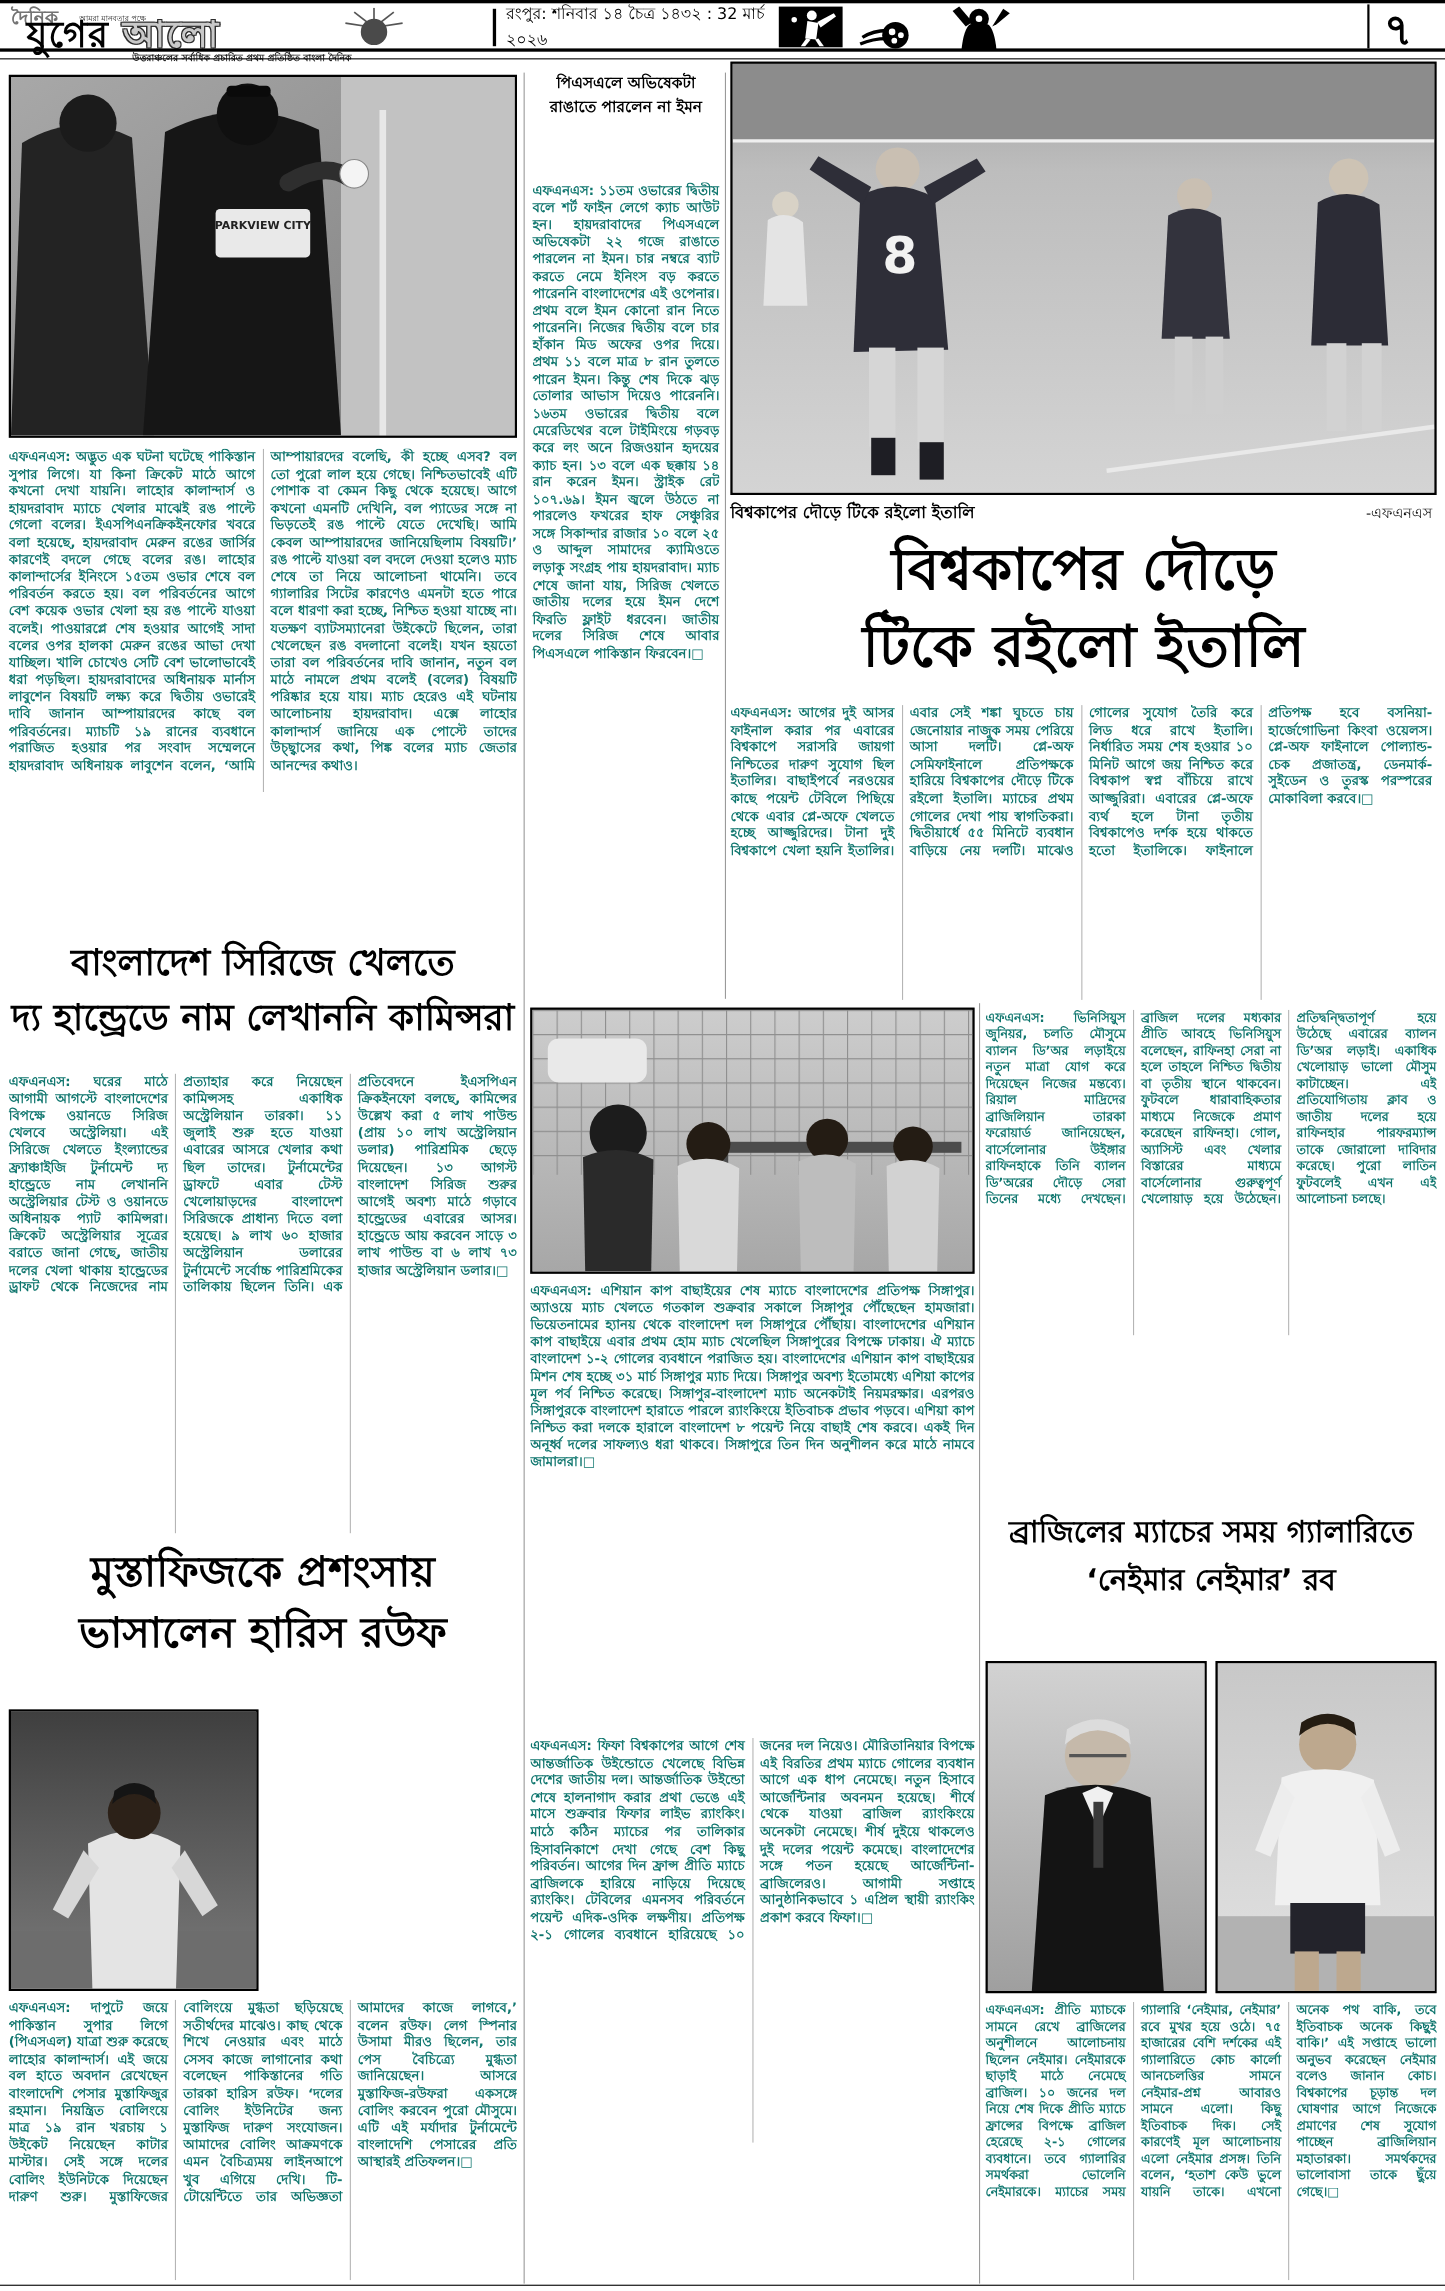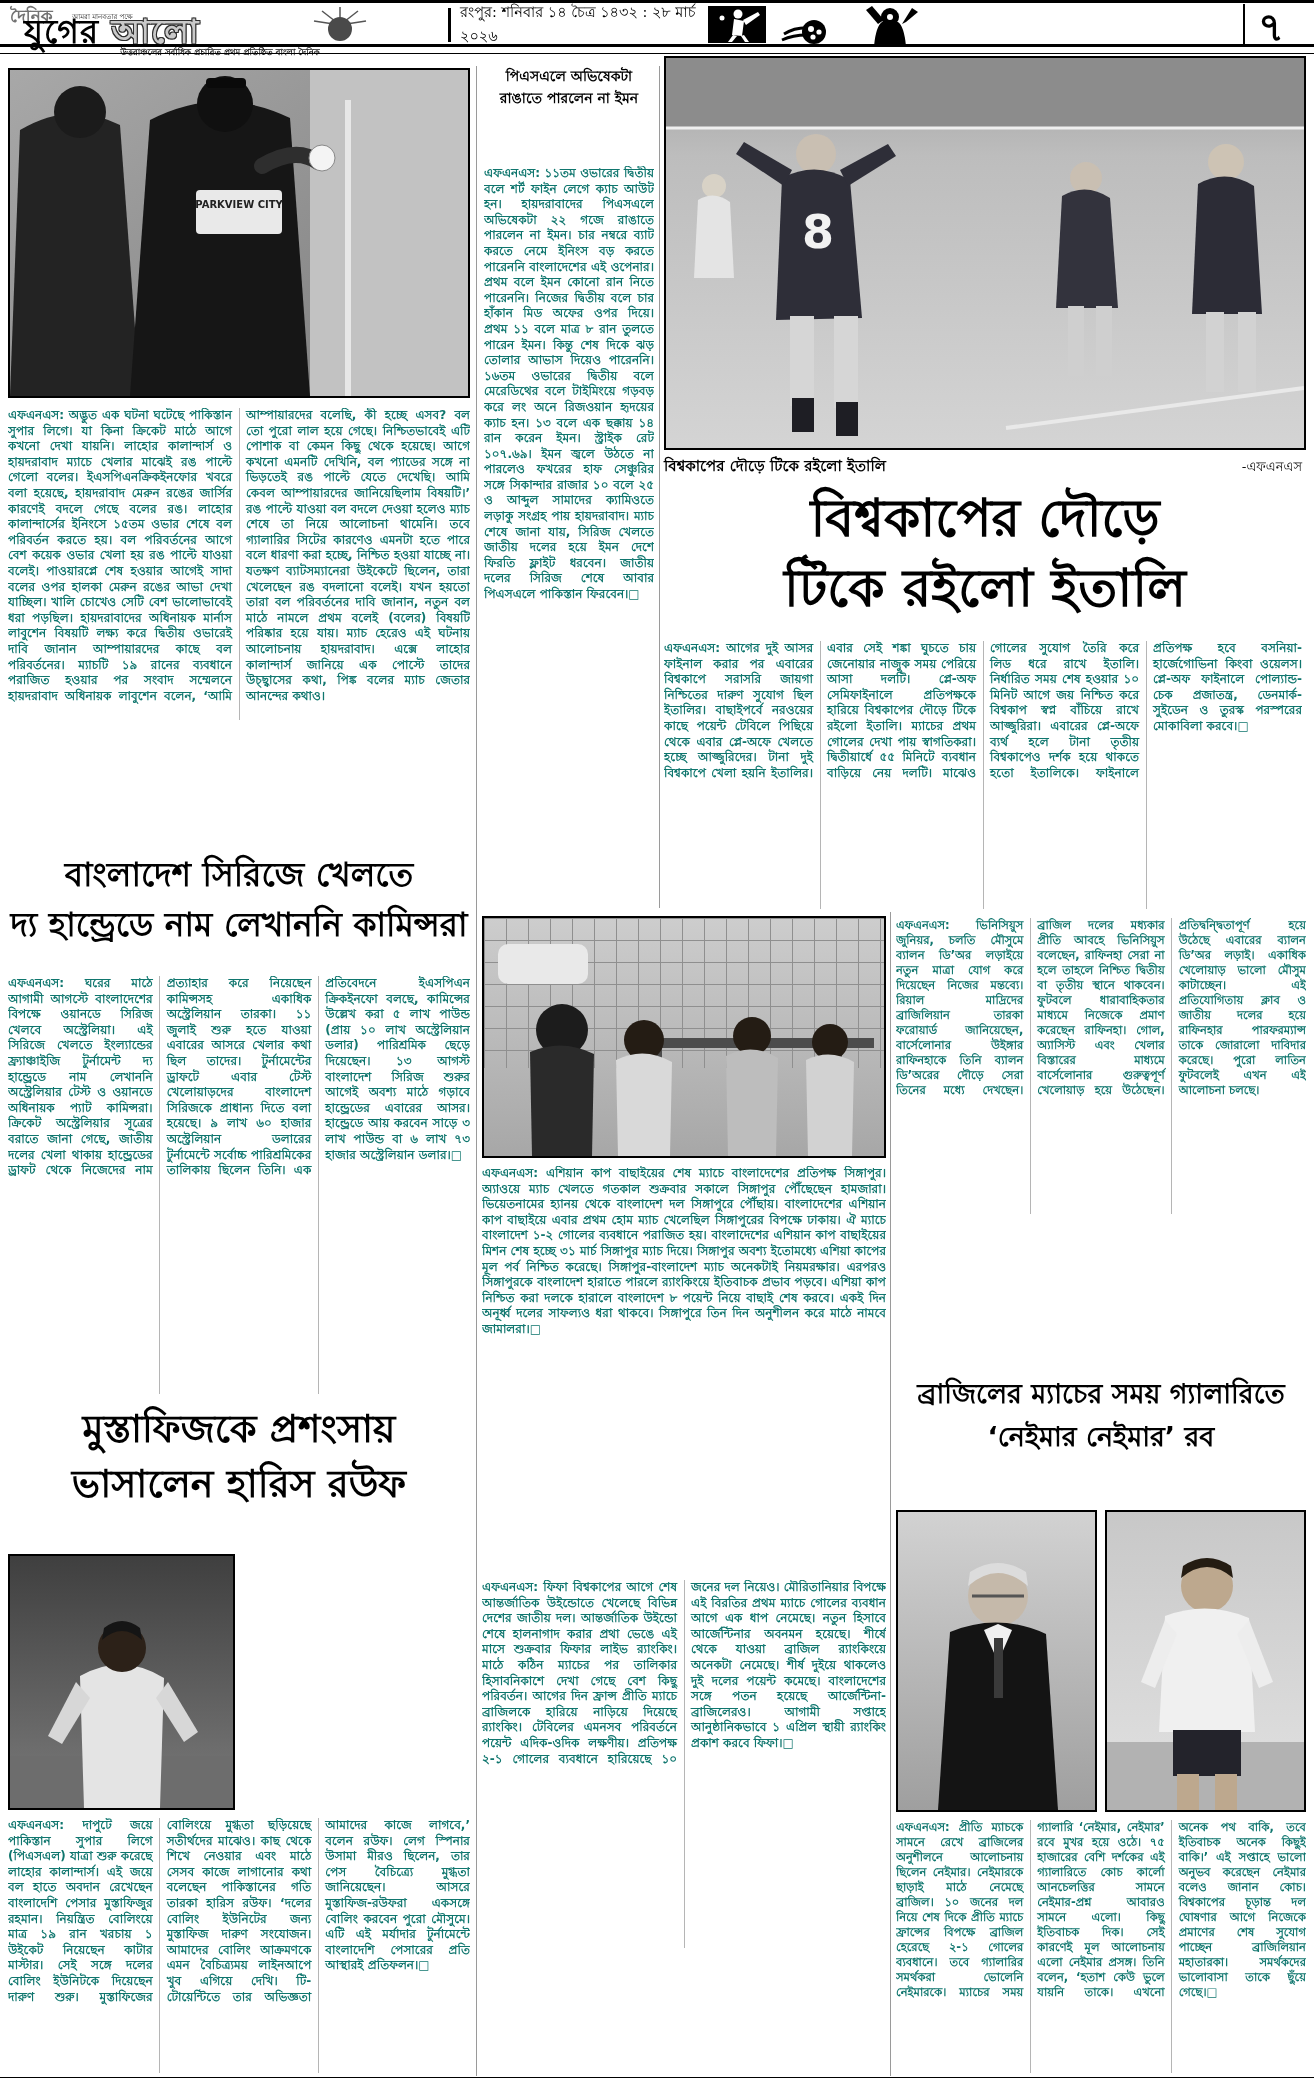--- a/index.html
+++ b/index.html
@@ -45,21 +45,21 @@
       </svg>
     </div>
     <div class="abs mh-title" style="left:14px;top:10px;width:420px;">
       <span>যুগের</span>
       <span class="mh-alo">আলো</span>
     </div>
   </div>
   <div class="abs" style="left:40px;top:46px;width:360px;font-size:8.5px;font-weight:bold;color:#222;text-align:center;">উত্তরাঞ্চলের সর্বাধিক প্রচারিত প্রথম প্রতিষ্ঠিত বাংলা দৈনিক</div>
 
   <div class="abs rule" style="left:448px;top:8px;width:3px;height:34px;"></div>
-  <div class="abs" style="left:460px;top:8px;width:248px;height:34px;display:flex;align-items:center;font-size:14.5px;color:#000;">রংপুর: শনিবার ১৪ চৈত্র ১৪৩২ : ২৮ মার্চ ২০২৬</div>
+  <div class="abs" style="left:460px;top:8px;width:248px;height:34px;display:flex;align-items:center;font-size:14.5px;color:#000;">রংপুর: শনিবার ১৪ চৈত্র ১৪৩২ : 32 মার্চ ২০২৬</div>
 
   <div class="abs" style="left:708px;top:6px;width:58px;height:37px;background:#000;">
     <svg width="58" height="37" viewBox="0 0 58 37">
       <circle cx="30" cy="8" r="4.5" fill="#fff"></circle>
       <path d="M26 13 L36 15 L34 30 L24 29 Z" fill="#fff"></path>
       <path d="M35 14 L50 6 L52 9 L38 19 Z" fill="#fff"></path>
       <path d="M25 29 L20 36 L24 36 L29 30 Z" fill="#fff"></path>
       <path d="M33 30 L37 36 L41 36 L36 29 Z" fill="#fff"></path>
       <circle cx="14" cy="12" r="2.5" fill="#fff"></circle>
     </svg>

